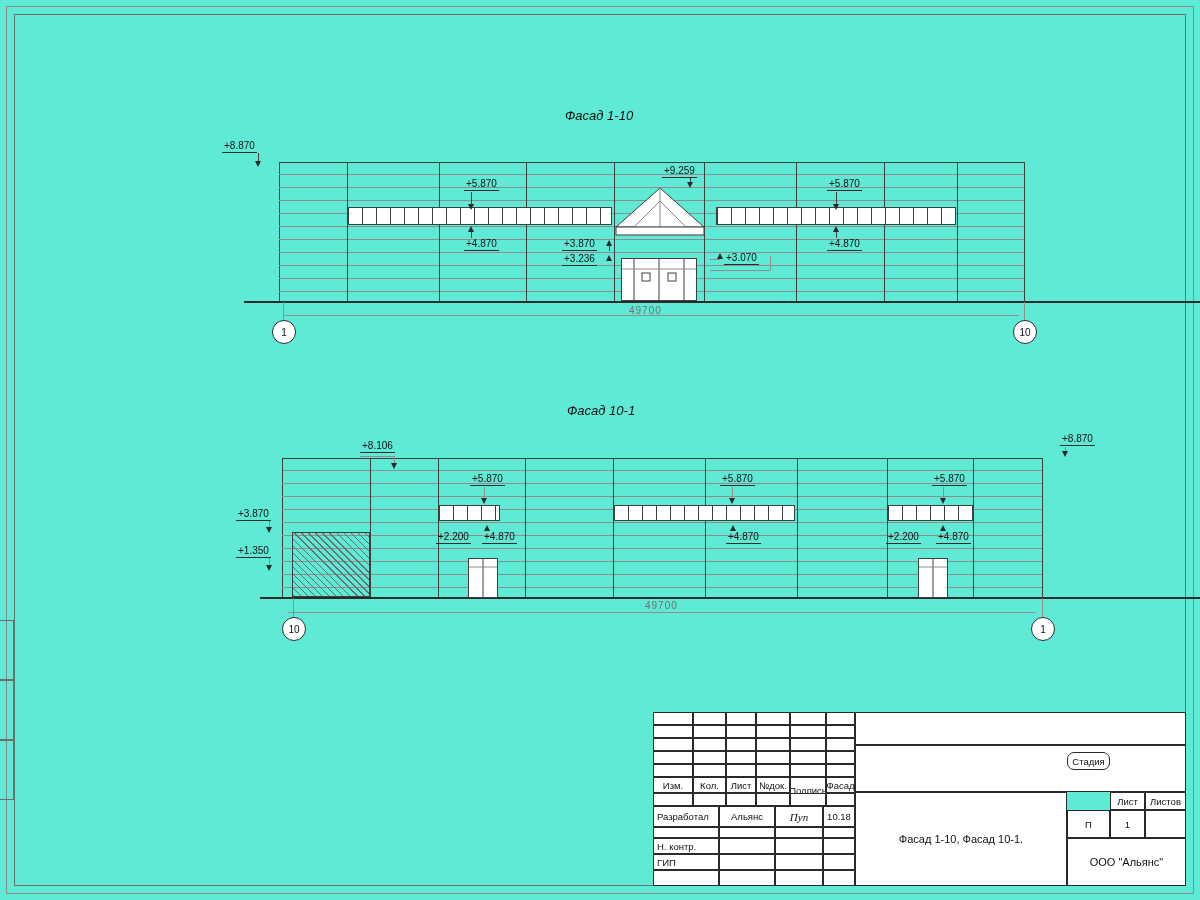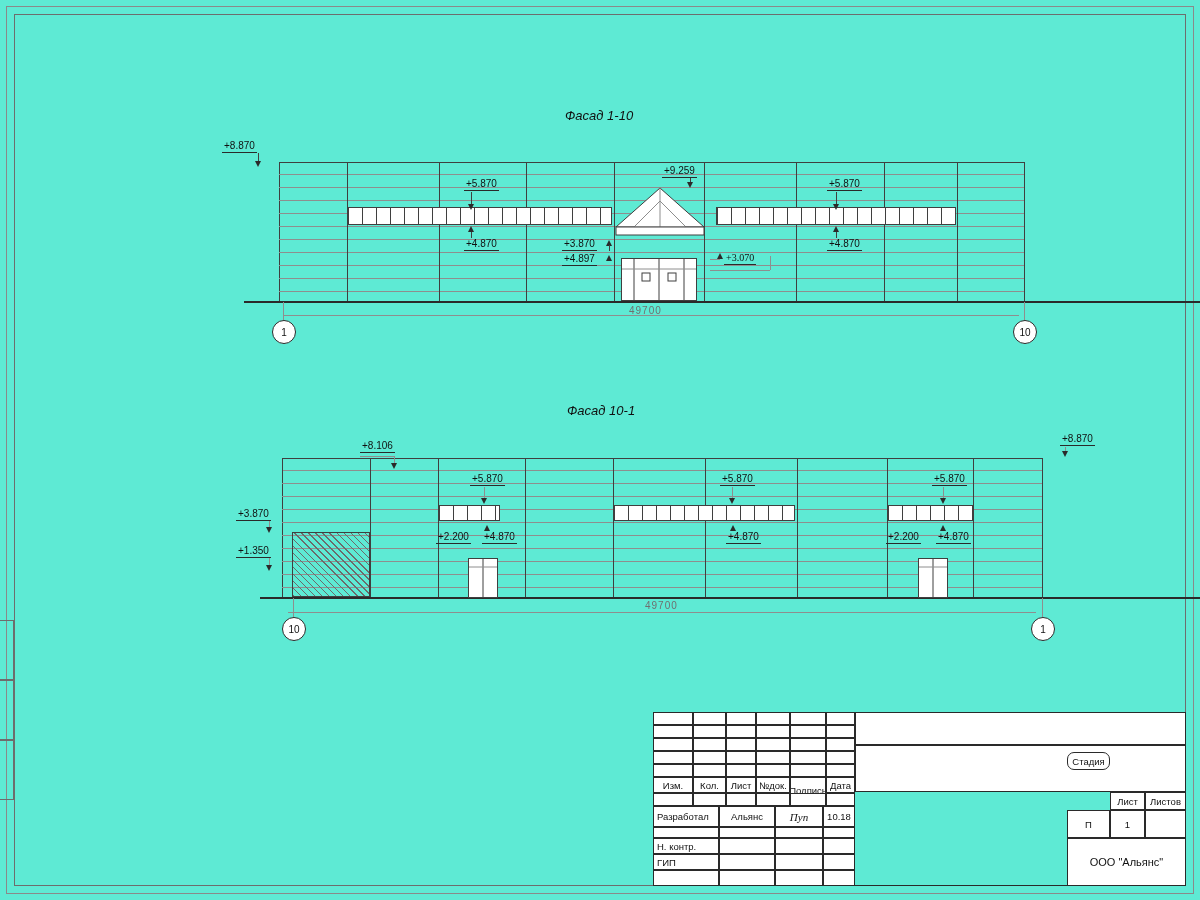--- a/index.html
+++ b/index.html
@@ -251,25 +251,25 @@
     <div class="ln v" style="left:792px; top:229px; height:9px;"></div>
     <div class="arrowup" style="left:789px; top:226px;"></div>
 
     <div class="lvl" style="left:518px; top:238px;">
       <span class="bar">+3.870</span>
     </div>
     <div class="arrowup" style="left:562px; top:240px;"></div>
     <div class="ln v" style="left:565px; top:245px; height:6px;"></div>
 
     <div class="lvl" style="left:518px; top:253px;">
-      <span class="bar">+4.897</span>
+      <span class="bar">+3.236</span>
     </div>
     <div class="arrowup" style="left:562px; top:255px;"></div>
 
-    <div class="lvl" style="left:680px; top:252px;font-family:Liberation Serif, serif;">
+    <div class="lvl" style="left:680px; top:252px;">
       <span class="bar">+3.070</span>
     </div>
     <div class="arrowup" style="left:673px; top:253px;"></div>
     <div class="ln h thin" style="left:666px; top:259px; width:10px;"></div>
     <div class="ln h thin" style="left:666px; top:270px; width:60px;"></div>
     <div class="ln v thin" style="left:726px; top:256px; height:14px;"></div>
 
     <div class="dim-text" style="left:585px; top:305px;">49700</div>
     <div class="ln h thin" style="left:240px; top:315px; width:735px;"></div>
 
@@ -436,21 +436,21 @@
   <div class="tb-cell" style="left:726px; top:764px; width:30px; height:13px;"></div>
   <div class="tb-cell" style="left:756px; top:764px; width:34px; height:13px;"></div>
   <div class="tb-cell" style="left:790px; top:764px; width:36px; height:13px;"></div>
   <div class="tb-cell" style="left:826px; top:764px; width:29px; height:13px;"></div>
 
   <div class="tb-cell" style="left:653px; top:777px; width:40px; height:16px;">Изм.</div>
   <div class="tb-cell" style="left:693px; top:777px; width:33px; height:16px;">Кол.</div>
   <div class="tb-cell" style="left:726px; top:777px; width:30px; height:16px;">Лист</div>
   <div class="tb-cell" style="left:756px; top:777px; width:34px; height:16px;">№док.</div>
   <div class="tb-cell" style="left:790px; top:777px; width:36px; height:26px;">Подпись</div>
-  <div class="tb-cell" style="left:826px; top:777px; width:29px; height:16px;">Дата</div>
+  <div class="tb-cell" style="left:826px; top:777px; width:29px; height:16px;">Фасад</div>
 
   <div class="tb-cell left" style="left:653px; top:806px; width:66px; height:21px;">Разработал</div>
   <div class="tb-cell" style="left:719px; top:806px; width:56px; height:21px;">Альянс</div>
   <div class="tb-cell sig" style="left:775px; top:806px; width:48px; height:21px;">Пуп</div>
   <div class="tb-cell" style="left:823px; top:806px; width:32px; height:21px;">10.18</div>
 
   <div class="tb-cell" style="left:653px; top:793px; width:40px; height:13px;"></div>
   <div class="tb-cell" style="left:693px; top:793px; width:33px; height:13px;"></div>
   <div class="tb-cell" style="left:726px; top:793px; width:30px; height:13px;"></div>
   <div class="tb-cell" style="left:756px; top:793px; width:34px; height:13px;"></div>
@@ -473,20 +473,21 @@
   <div class="tb-cell" style="left:823px; top:854px; width:32px; height:16px;"></div>
 
   <div class="tb-cell" style="left:653px; top:870px; width:66px; height:16px;"></div>
   <div class="tb-cell" style="left:719px; top:870px; width:56px; height:16px;"></div>
   <div class="tb-cell" style="left:775px; top:870px; width:48px; height:16px;"></div>
   <div class="tb-cell" style="left:823px; top:870px; width:32px; height:16px;"></div>
 
   <div class="tb-cell" style="left:855px; top:712px; width:331px; height:33px;"></div>
   <div class="tb-cell" style="left:855px; top:745px; width:331px; height:47px;"></div>
 
+  <div class="tb-cell big" style="left:855px; top:792px; width:212px; height:94px;">Фасад 1-10, Фасад 10-1.</div>
 
   <div class="tb-cell" style="left:1067px; top:752px; width:43px; height:18px;border-radius:7px;">Стадия</div>
   <div class="tb-cell" style="left:1110px; top:792px; width:35px; height:18px;">Лист</div>
   <div class="tb-cell" style="left:1145px; top:792px; width:41px; height:18px;">Листов</div>
 
   <div class="tb-cell" style="left:1067px; top:810px; width:43px; height:28px;">П</div>
   <div class="tb-cell" style="left:1110px; top:810px; width:35px; height:28px;">1</div>
   <div class="tb-cell" style="left:1145px; top:810px; width:41px; height:28px;"></div>
 
   <div class="tb-cell big" style="left:1067px; top:838px; width:119px; height:48px;">ООО "Альянс"</div>

